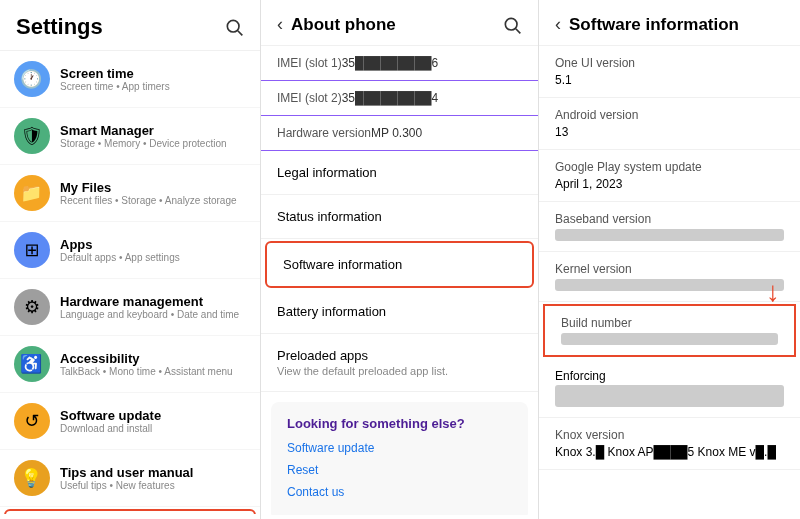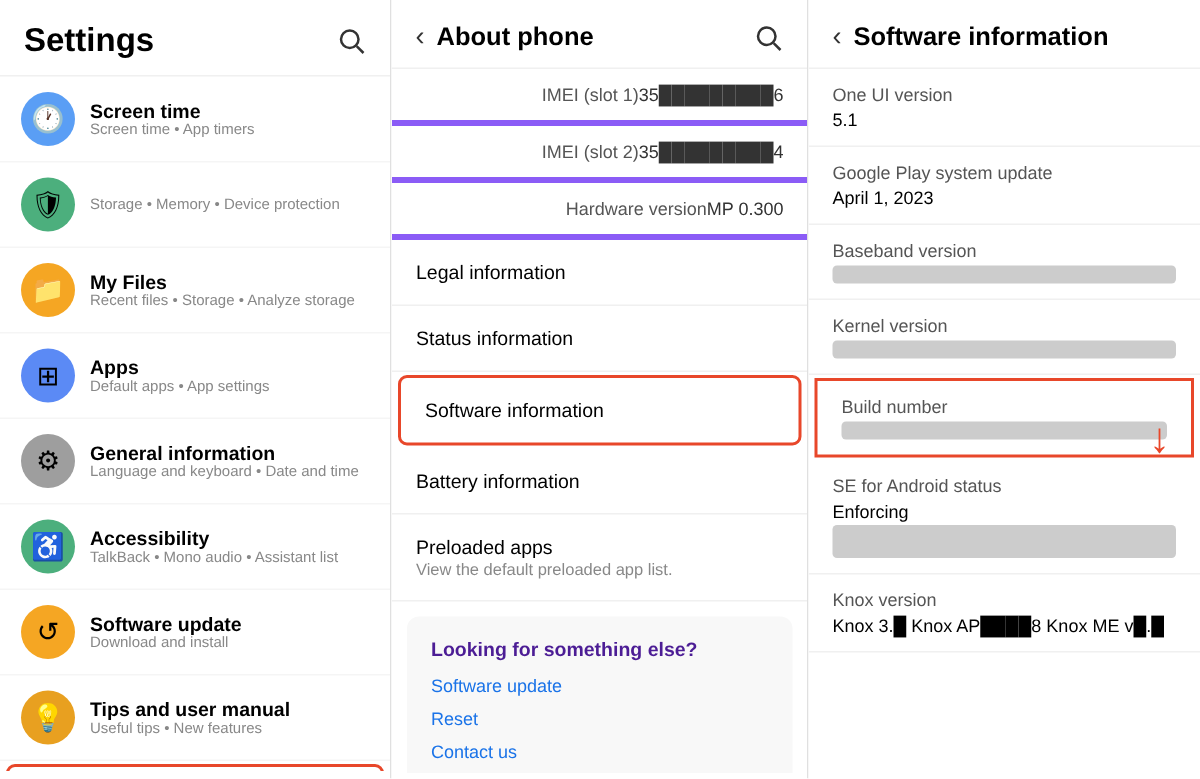--- a/index.html
+++ b/index.html
@@ -97,23 +97,23 @@
       font-weight: 700;
       color: #000;
     }
     .about-content {
       padding: 0;
       overflow-y: auto;
       height: calc(519px - 50px);
     }
     .info-row {
       display: flex;
-      justify-content: flex-end;
+      justify-content: flex-start;
       padding: 10px 16px;
-      border-bottom: 4px solid #8b5cf6;
+      border-bottom: 1px solid #8b5cf6;
     }
     .info-row .label {
       font-size: 12px;
       color: #555;
     }
     .info-row .value {
       font-size: 12px;
       color: #333;
       text-align: right;
       max-width: 130px;
@@ -246,49 +246,50 @@
   <li class="settings-item">
         <div class="icon-circle" style="background: rgb(90, 158, 245);">🕐</div>
         <div class="item-text">
           <div class="item-title">Screen time</div>
           <div class="item-sub">Screen time • App timers</div>
         </div>
       </li>
       <li class="settings-item">
         <div class="icon-circle" style="background: rgb(76, 175, 125);">🛡</div>
         <div class="item-text">
+          <div class="item-title">Smart Manager</div>
           <div class="item-sub">Storage • Memory • Device protection</div>
         </div>
       </li>
       <li class="settings-item">
         <div class="icon-circle" style="background: rgb(245, 166, 35);">📁</div>
         <div class="item-text">
           <div class="item-title">My Files</div>
           <div class="item-sub">Recent files • Storage • Analyze storage</div>
         </div>
       </li>
       <li class="settings-item">
         <div class="icon-circle" style="background: rgb(91, 138, 245);">⊞</div>
         <div class="item-text">
           <div class="item-title">Apps</div>
           <div class="item-sub">Default apps • App settings</div>
         </div>
       </li>
       <li class="settings-item">
         <div class="icon-circle" style="background: rgb(158, 158, 158);">⚙</div>
         <div class="item-text">
-          <div class="item-title">General information</div>
+          <div class="item-title">Hardware management</div>
           <div class="item-sub">Language and keyboard • Date and time</div>
         </div>
       </li>
       <li class="settings-item">
         <div class="icon-circle" style="background: rgb(76, 175, 125);">♿</div>
         <div class="item-text">
           <div class="item-title">Accessibility</div>
-          <div class="item-sub">TalkBack • Mono audio • Assistant list</div>
+          <div class="item-sub">TalkBack • Mono time • Assistant menu</div>
         </div>
       </li>
       <li class="settings-item">
         <div class="icon-circle" style="background: rgb(245, 166, 35);">↺</div>
         <div class="item-text">
           <div class="item-title">Software update</div>
           <div class="item-sub">Download and install</div>
         </div>
       </li>
       <li class="settings-item">
@@ -356,41 +357,44 @@
     <h2>Software information</h2>
   </div>
   <div class="software-list">
     <div class="arrow-down">↓</div>
 
   <div class="sw-item">
         <div class="sw-label">One UI version</div>
         <div class="sw-value">5.1</div>
       </div>
       <div class="sw-item">
+        <div class="sw-label">Android version</div>
+        <div class="sw-value">13</div>
+      </div>
+      <div class="sw-item">
         <div class="sw-label">Google Play system update</div>
         <div class="sw-value">April 1, 2023</div>
       </div>
       <div class="sw-item">
         <div class="sw-label">Baseband version</div>
         <div class="sw-value blurred">██████████████████████</div>
       </div>
       <div class="sw-item">
         <div class="sw-label">Kernel version</div>
         <div class="sw-value blurred">██████████████████████</div>
       </div>
       <div class="sw-item highlighted">
         <div class="sw-label">Build number</div>
         <div class="sw-value blurred">██████████████████████</div>
       </div>
       <div class="sw-item">
-        <div class="sw-label">SE for Android status</div>
         <div class="sw-value">Enforcing</div>
         <div class="sw-value blurred" style="height: 22px; text-align: right;">SEPF_SM_G7910_12_0001
 Mon Jun██████2023</div>
       </div>
       <div class="sw-item">
         <div class="sw-label">Knox version</div>
         <div class="sw-value">Knox 3.█
-Knox AP████8
+Knox AP████5
 Knox ME v█.█</div>
       </div>
     </div>
 </div>
 
 </body></html>

